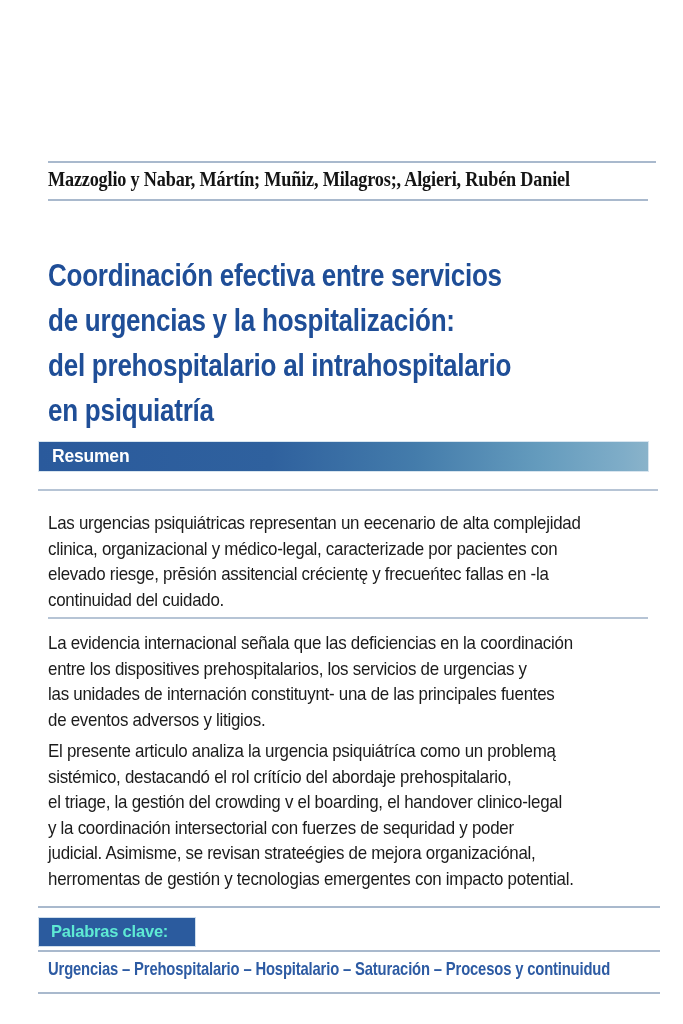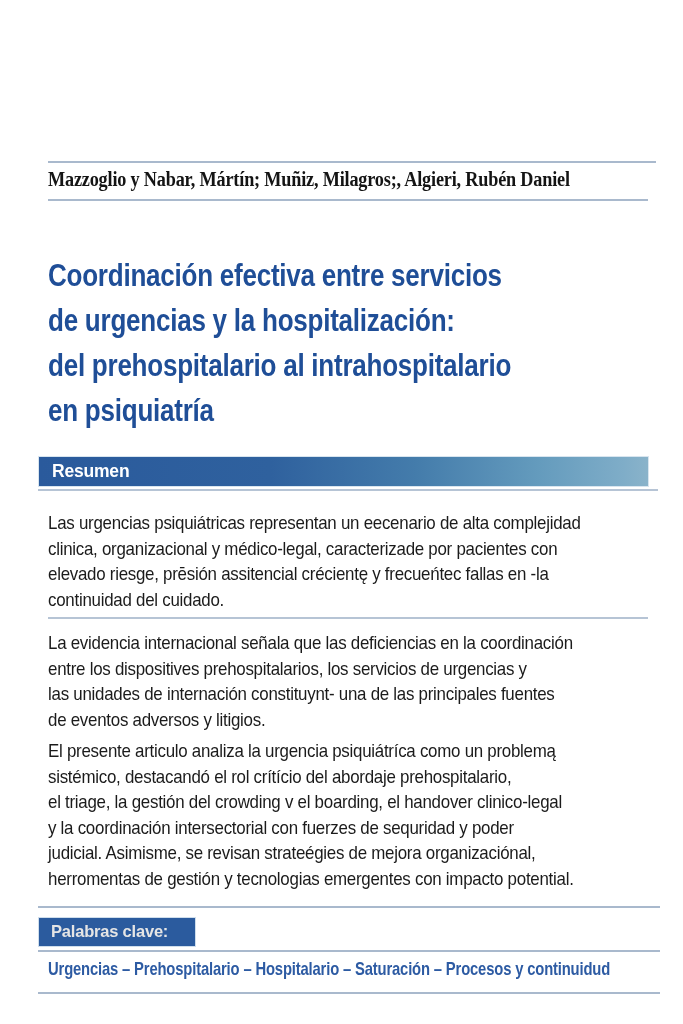--- a/index.html
+++ b/index.html
@@ -50,21 +50,21 @@
     letter-spacing: -0.3px;
     color: #1f4e97;
     transform: scaleX(0.84);
     transform-origin: 0 0;
     white-space: pre-line;
   }
 
   .band {
     position: absolute;
     left: 38px;
-    top: 427px;
+    top: 412px;
     width: 611px;
     height: 31px;
     background: linear-gradient(90deg, #2a5a9c 0%, #2f619e 38%, #447cab 62%, #649bbd 82%, #7fadc8 96%, #8ab3ca 100%);
     border: 1px solid #d8e5ef;
     box-sizing: border-box;
   }
   .band-label {
     display: block;
     padding-left: 13px;
     line-height: 29px;
@@ -100,21 +100,21 @@
     background: #2b5b9e;
     border: 1px solid #cfdeec;
     box-sizing: border-box;
   }
   .kw-label {
     display: block;
     padding-left: 12px;
     line-height: 27px;
     font-size: 16.5px;
     font-weight: bold;
-    color: #e5e5e5;
+    color: #5eead4;
     letter-spacing: -0.2px;
   }
 
   .keywords {
     position: absolute;
     left: 48px;
     top: 929px;
     width: 800px;
     font-size: 18.5px;
     font-weight: bold;

